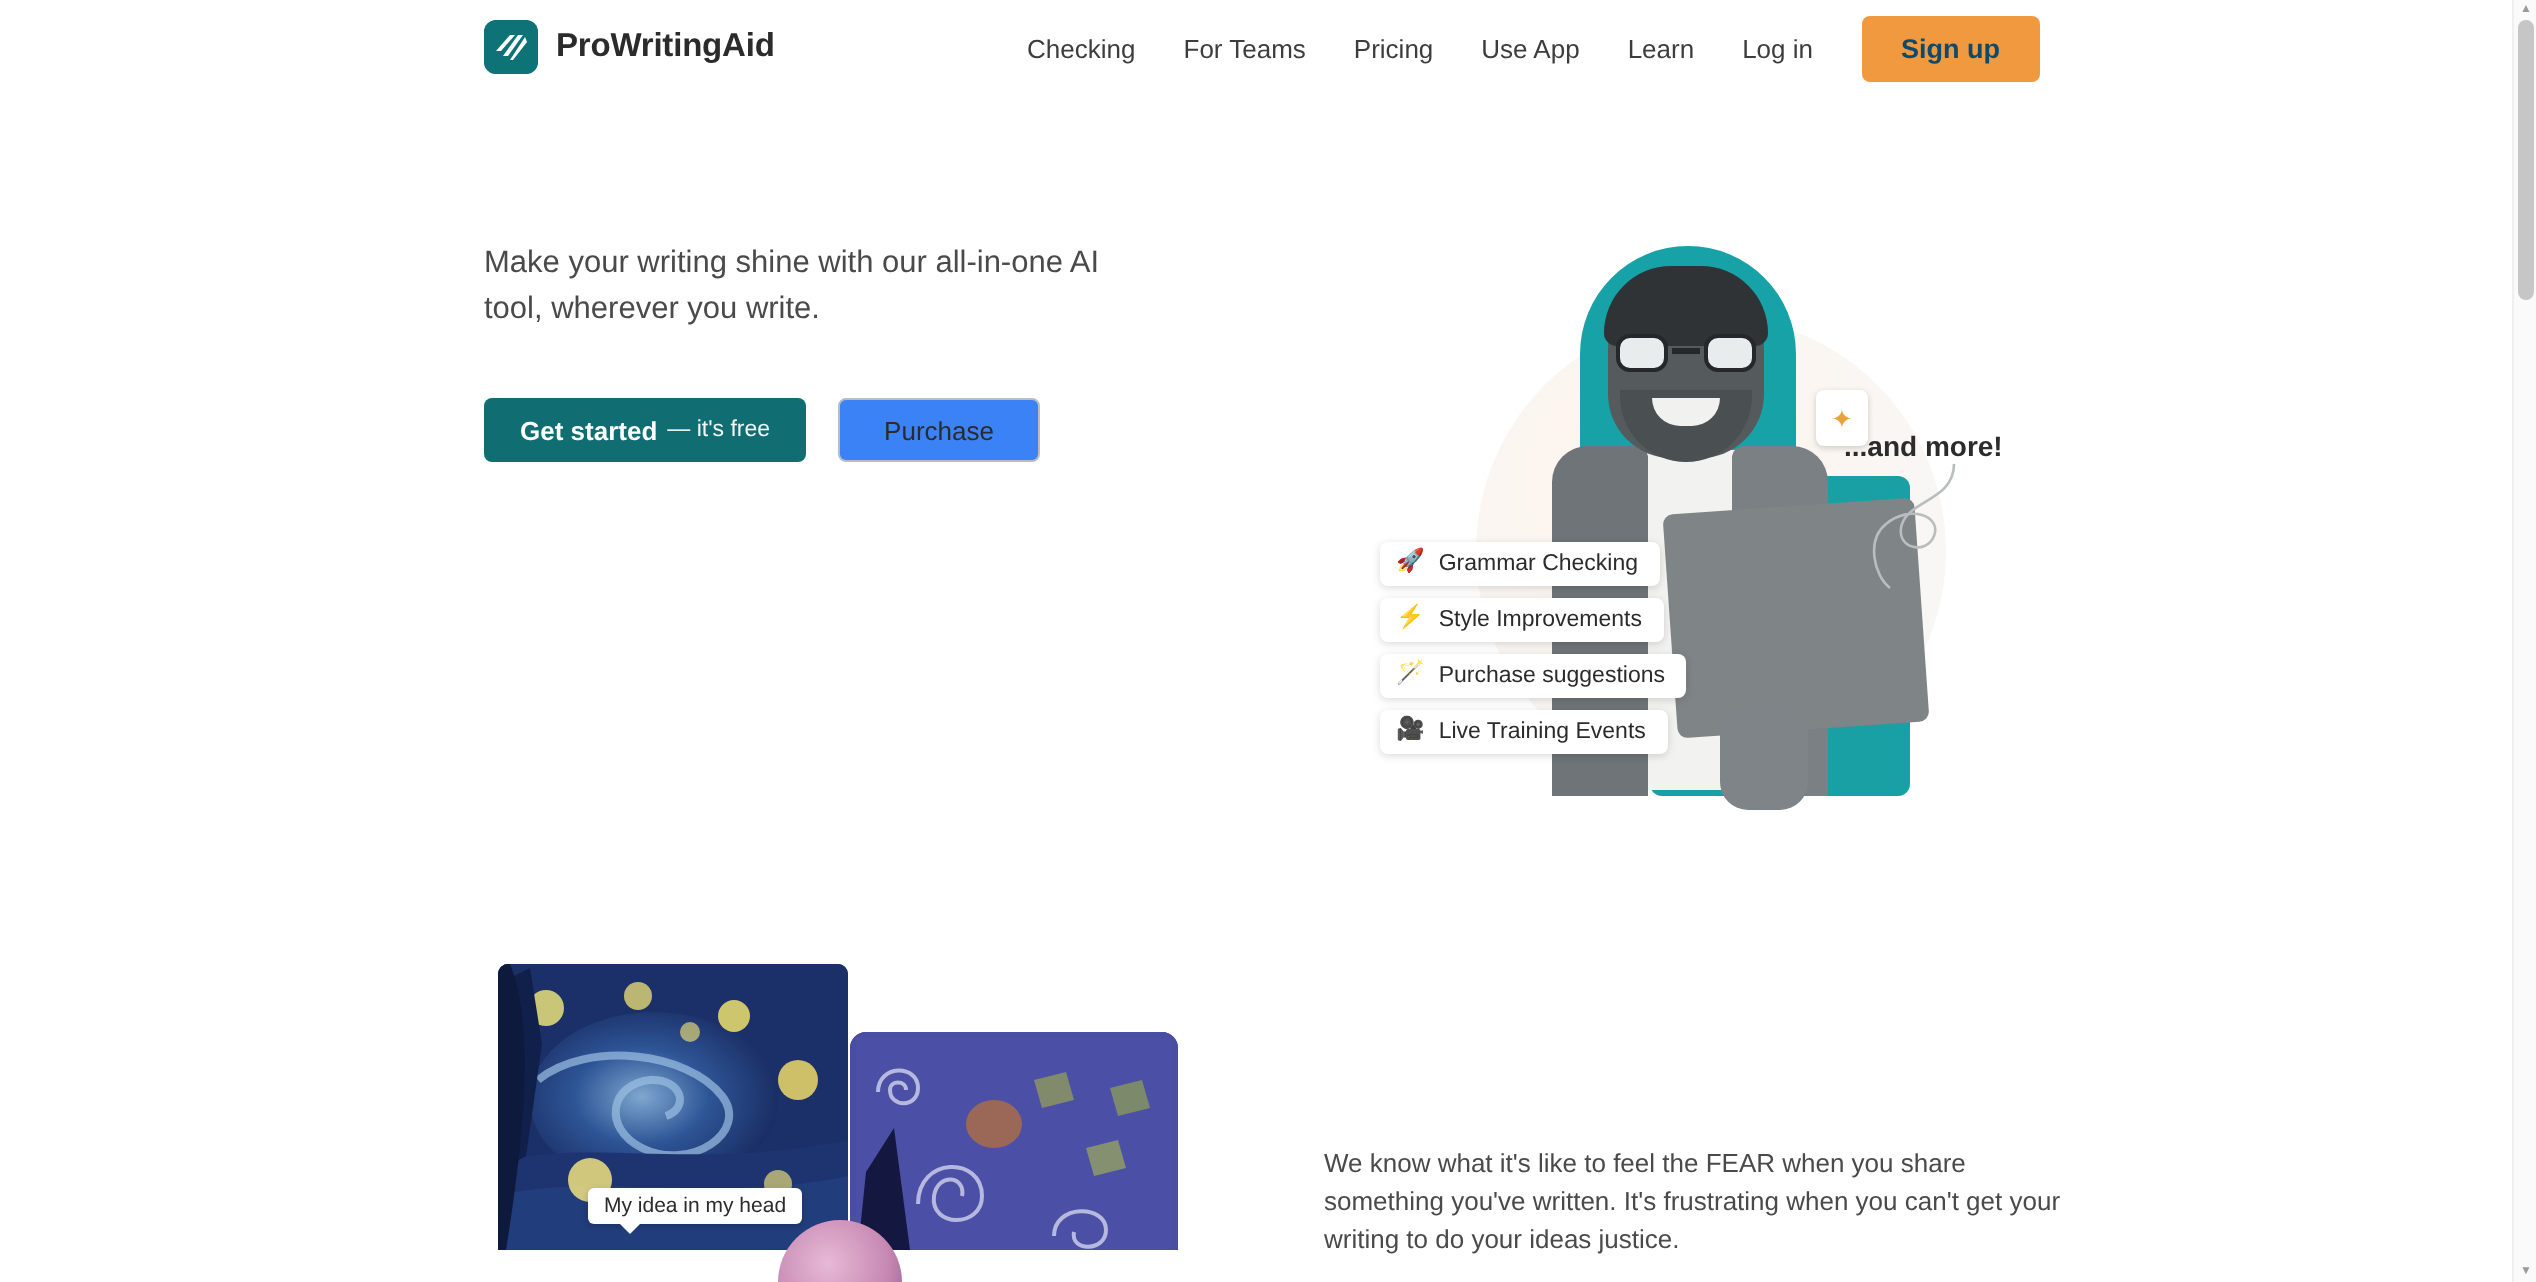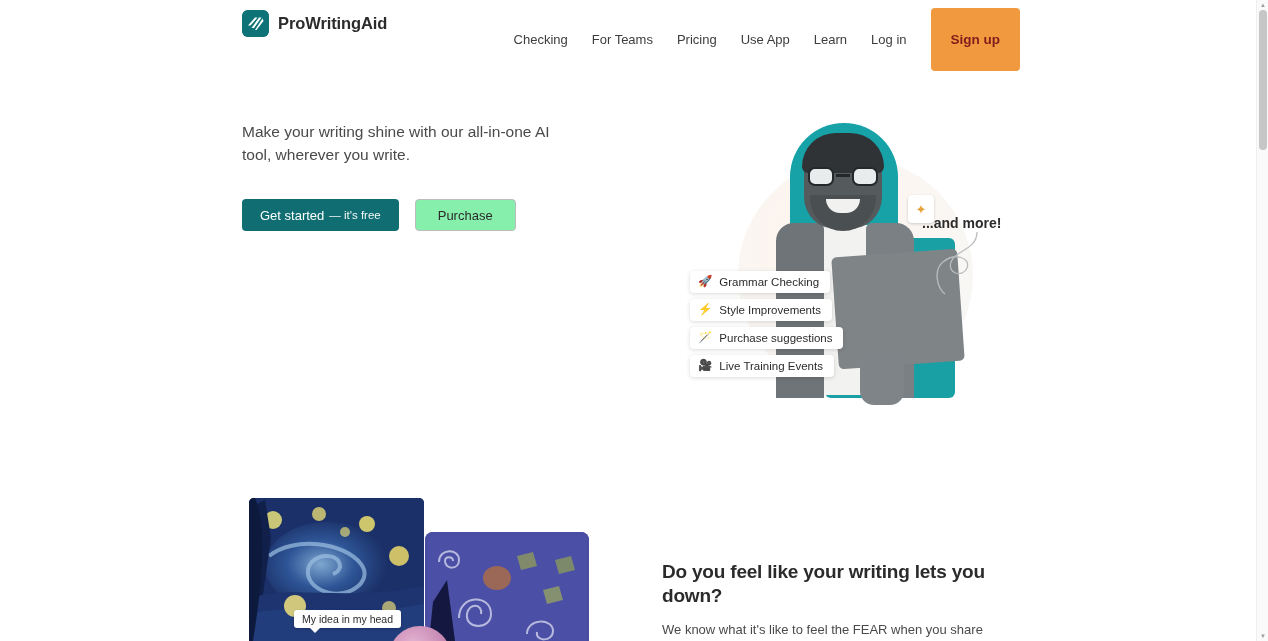--- a/index.html
+++ b/index.html
@@ -78,24 +78,24 @@
     font-size: 13px;
     color: #3d3d3d;
     text-decoration: none;
     padding: 8px 12px;
     white-space: nowrap;
     line-height: 16px;
   }
   .nav-cta {
     margin-left: 12px;
     background: #f0993f;
-    color: #7f1d1d;
+    color: #0c4a6e;
     font-size: 13.5px;
     font-weight: bold;
-    padding: 24px 20px;
+    padding: 9px 20px;
     border-radius: 4px;
     border: none;
     cursor: pointer;
     white-space: nowrap;
     font-family: "Liberation Sans", sans-serif;
   }
 
   
   .hero {
     position: absolute;
@@ -139,24 +139,24 @@
     padding: 0 18px;
     height: 32px;
     font-size: 13px;
     cursor: pointer;
     display: inline-flex;
     align-items: center;
     gap: 5px;
     font-family: "Liberation Sans", sans-serif;
     white-space: nowrap;
   }
-  .btn-primary .lead { font-weight: normal; text-align: center; }
+  .btn-primary .lead { font-weight: bold; text-align: center; }
   .btn-primary .trail { font-size: 11.5px; opacity: .95; }
   .btn-secondary {
-    background: #86efac;
+    background: #3b82f6;
     color: #2b2b2b;
     border: 1px solid #b9bdbd;
     border-radius: 4px;
     padding: 0 22px;
     height: 32px;
     font-size: 13px;
     cursor: pointer;
     font-family: "Liberation Sans", sans-serif;
     white-space: nowrap;
   }
@@ -358,21 +358,21 @@
     position: absolute;
     top: 478px;
     left: 0;
     width: 1256px;
     height: 163px;
   }
 
   .art-pair {
     position: absolute;
     left: 249px;
-    top: 20px;
+    top: 4px;
     width: 340px;
     height: 143px;
     padding-left: 15px;
   }
   .art-real {
     position: absolute;
     left: 0;
     top: 0;
     width: 175px;
     height: 143px;
@@ -618,21 +618,20 @@
             <path d="M118 58 L134 54 L138 68 L122 72 Z" fill="#93a063" opacity=".8"></path>
             <ellipse cx="72" cy="46" rx="14" ry="12" fill="#b5703c" opacity=".75"></ellipse>
             <path d="M8 70 L22 48 L30 109 L4 109 Z" fill="#14173f"></path>
           </svg>
         </div>
 
         <div class="orb"></div>
       </div>
 
       <div class="section-copy">
-        <h2 class="section-title">Do you feel like your writing lets you down?</h2>
         <p class="section-body">We know what it's like to feel the FEAR when you share something you've written. It's frustrating when you can't get your writing to do your ideas justice.</p>
       </div>
     </section>
 
   </div>
 
   <div class="scrollbar-track">
     <div class="scroll-arrow up">▲</div>
     <div class="scrollbar-thumb"></div>
     <div class="scroll-arrow down">▼</div>

